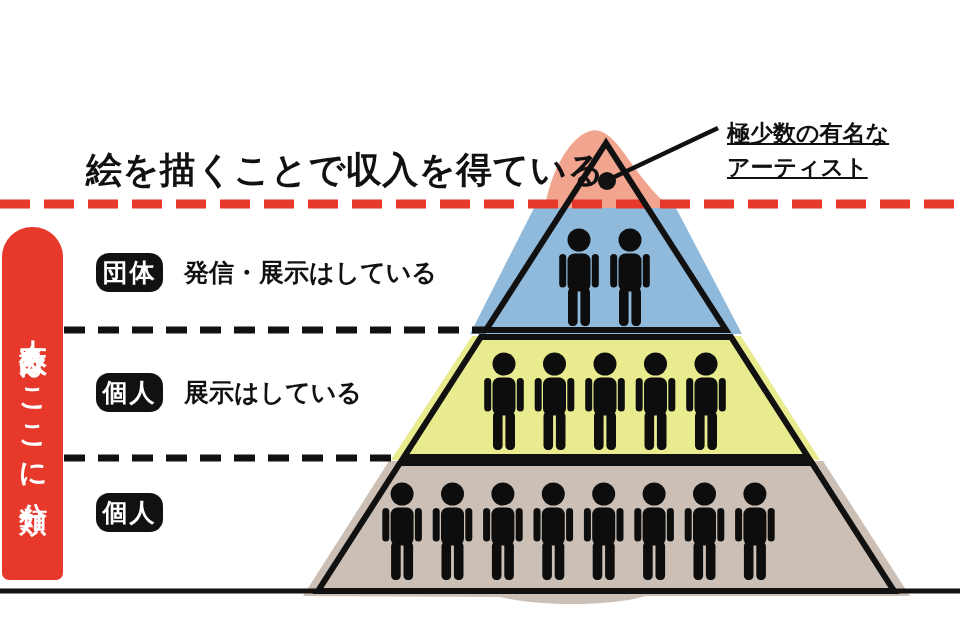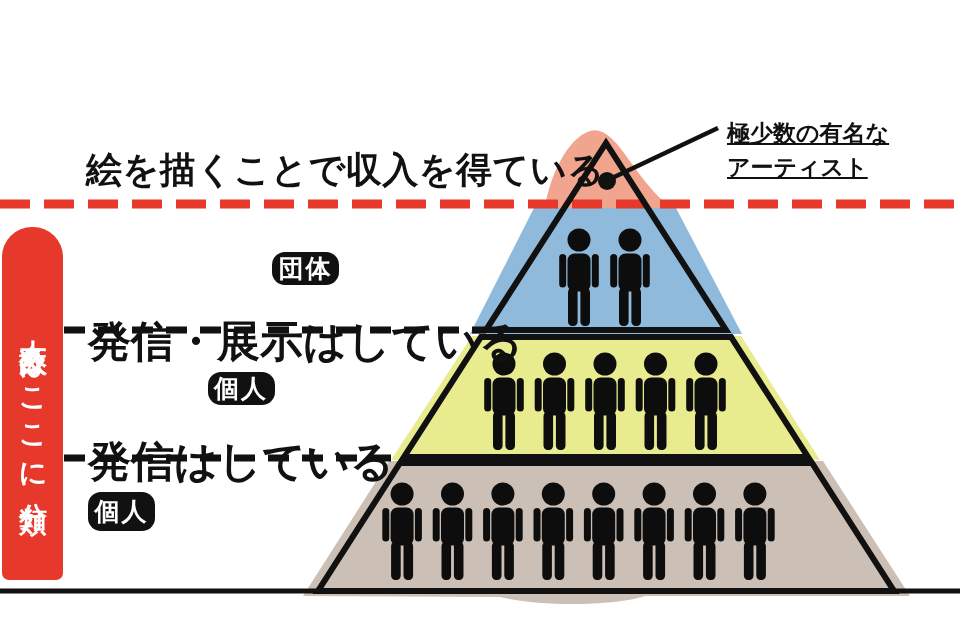--- a/index.html
+++ b/index.html
@@ -17,30 +17,30 @@
     line-height:34px;white-space:nowrap;text-decoration:underline;
   }
   .banner{
     position:absolute;left:2px;top:227px;width:61px;height:353px;
     border-radius:30px 30px 7px 7px;display:flex;align-items:center;justify-content:center;
   }
   .banner-text{
     writing-mode:vertical-rl;text-orientation:upright;color:#fff;
     font-size:28px;font-weight:700;letter-spacing:5px;white-space:nowrap;
   }
-  .tier-row{position:absolute;left:88px;height:40px;display:flex;align-items:center;gap:28px;flex-direction:column;}
+  .tier-row{position:absolute;left:96px;height:40px;display:flex;align-items:center;gap:21px;}
   .tier-row.r1{top:252px;}
   .tier-row.r2{top:372px;}
   .tier-row.r3{top:492px;}
   .badge{
     background:#111;color:#fff;border-radius:13px;min-width:67px;height:39px;
     display:flex;align-items:center;justify-content:center;
     font-size:25px;font-weight:700;letter-spacing:2px;
   }
-  .tier-label{font-size:43px;font-weight:700;white-space:nowrap;}
+  .tier-label{font-size:25px;font-weight:700;white-space:nowrap;}
 </style>
 </head>
 <body>
 
 <div class="stage">
 
   <svg width="960" height="640" viewBox="0 0 960 640">
     <defs>
       <g id="person-icon">
         <circle cx="23" cy="12" r="11.5"></circle>
@@ -104,19 +104,19 @@
   <div class="banner" style="background: rgb(230, 57, 43);">
     <span class="banner-text">大多数はここに分類</span>
   </div>
 
   <div class="tier-row r1">
     <span class="badge">団体</span>
     <span class="tier-label">発信・展示はしている</span>
   </div>
   <div class="tier-row r2">
     <span class="badge">個人</span>
-    <span class="tier-label">発信はしている</span>
+    <span class="tier-label">展示はしている</span>
   </div>
   <div class="tier-row r3">
     <span class="badge">個人</span>
   </div>
 
 </div>
 
 </body></html>

